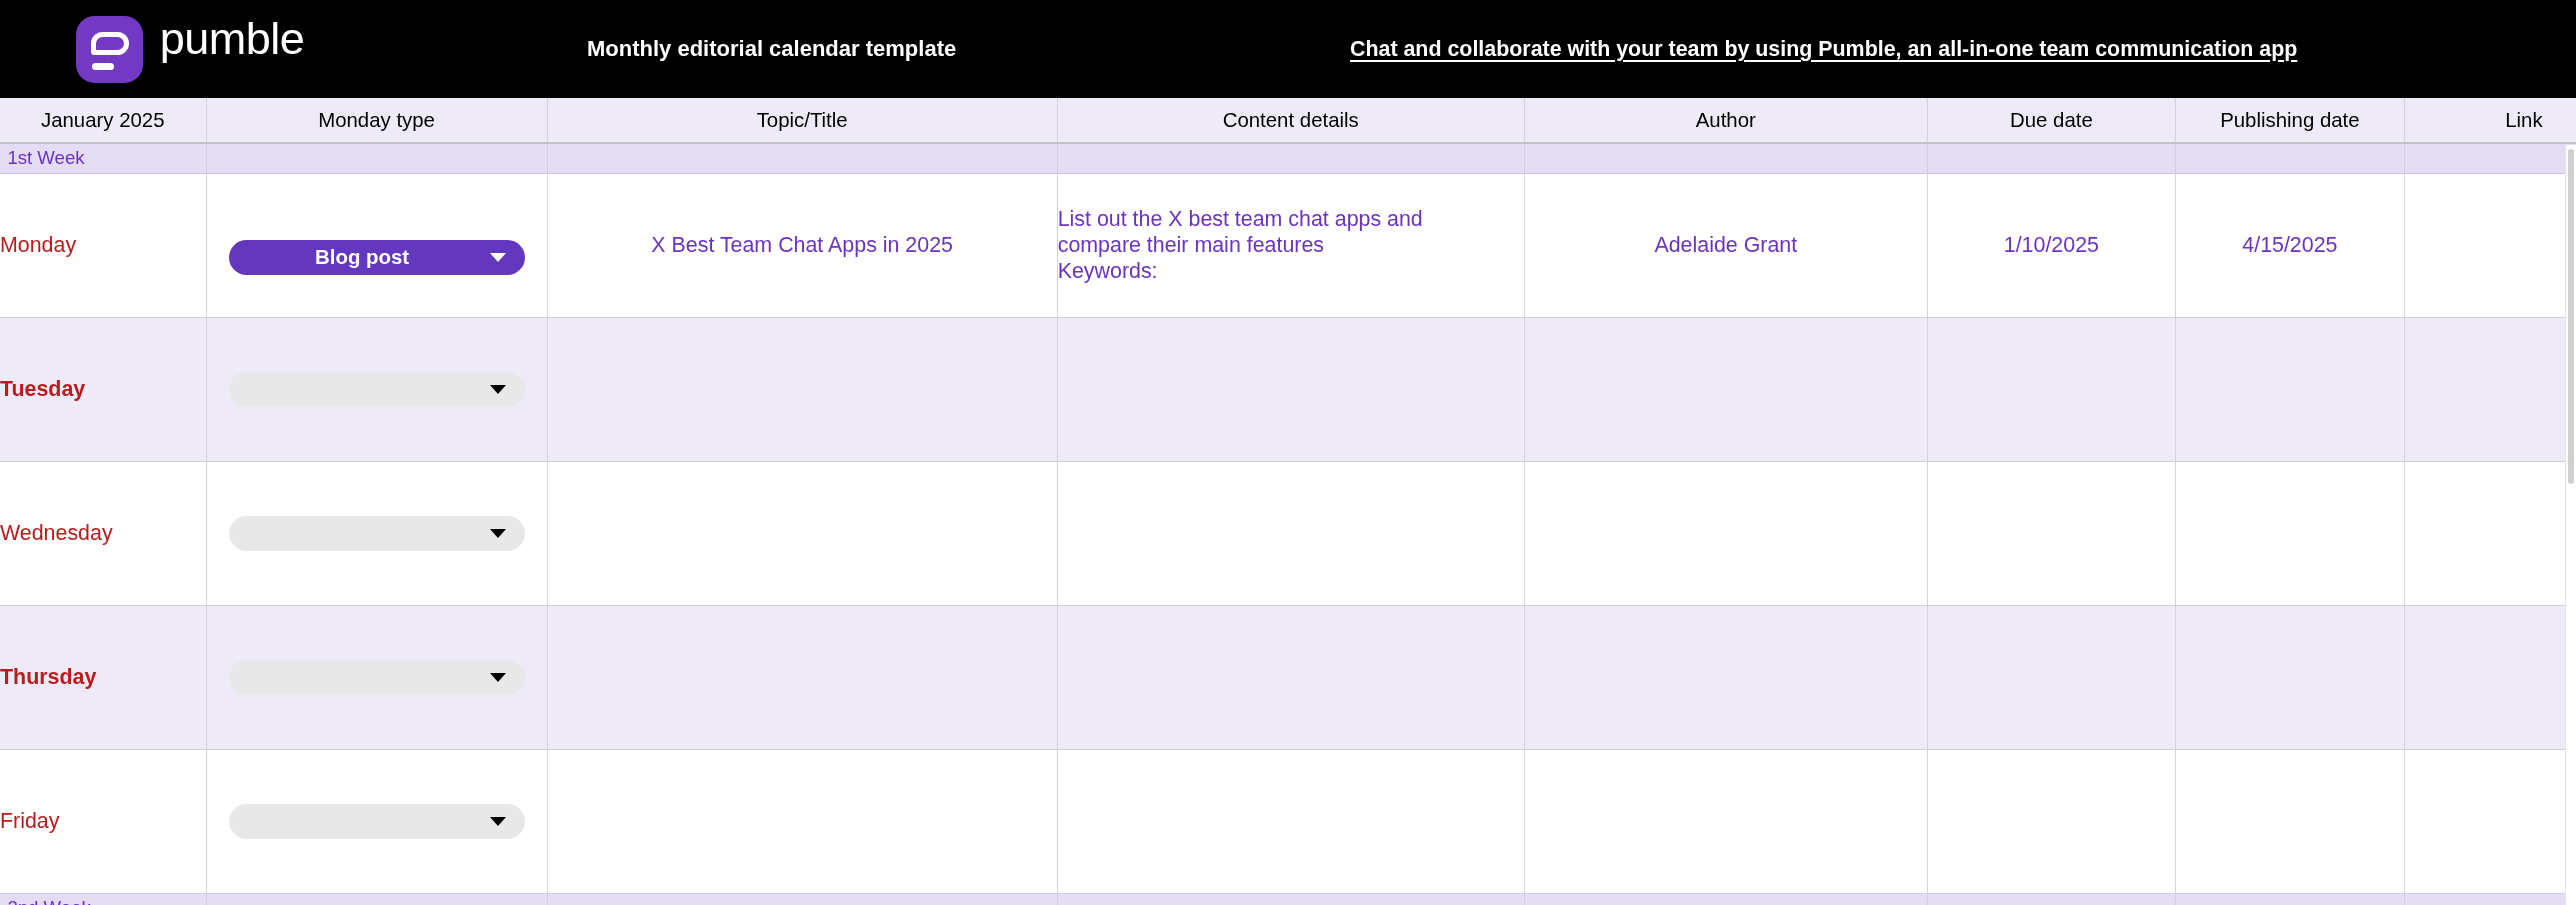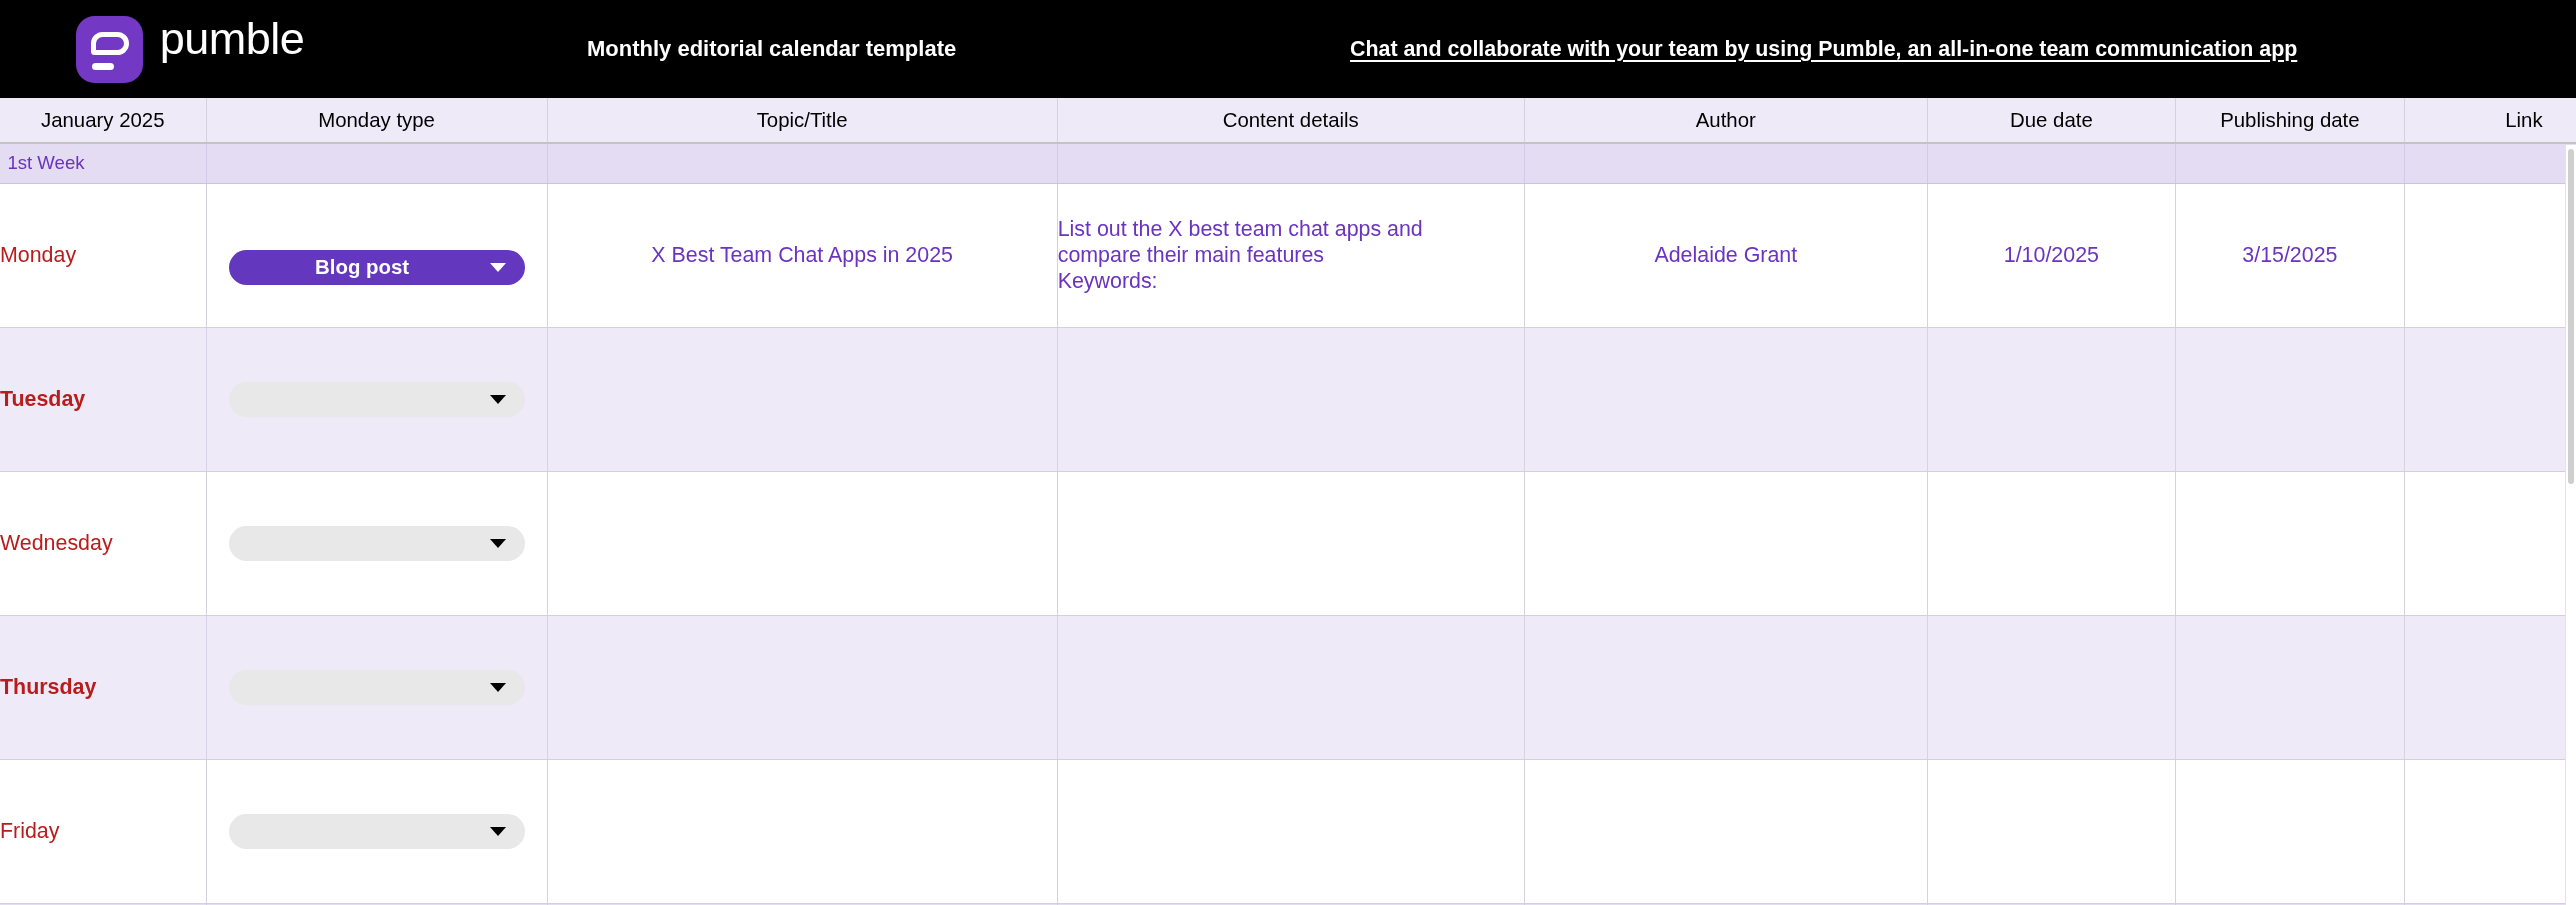--- a/index.html
+++ b/index.html
@@ -131,21 +131,21 @@
     color: #000000;
     font-size: 20.4px;
     font-weight: normal;
     text-align: center;
     border-bottom: 2.8px solid #c3c3c3;
   }
   tr.head th.first { text-align: center; }
 
   
   tr.week td {
-    height: 40px;
+    height: 30px;
     background: #e4dcf3;
     color: #6B34C0;
     font-size: 18.6px;
     text-align: left;
     border-bottom: 0.9px solid #cbc4da;
     border-right: 0.9px solid #d5c9e8;
   }
   tr.week td.week-label { padding-left: 7.4px; }
 
   
@@ -302,21 +302,21 @@
           </span>
         </td>
         <td class="cell-text">X Best Team Chat Apps in 2025</td>
         <td class="cell-detail">
           <span class="ln">List out the X best team chat apps and</span>
           <span class="ln">compare their main features</span>
           <span class="ln">Keywords:</span>
         </td>
         <td class="cell-text">Adelaide Grant</td>
         <td class="cell-text">1/10/2025</td>
-        <td class="cell-text">3/15/2025</td>
+        <td class="cell-text">4/15/2025</td>
         <td class="cell-text"></td>
       </tr>
 
       <tr class="day shade">
         <td class="day-name">Tuesday</td>
         <td class="cell-type">
           <span class="pill empty">
             <span class="pill-label"></span>
             <span class="caret"></span>
           </span>

